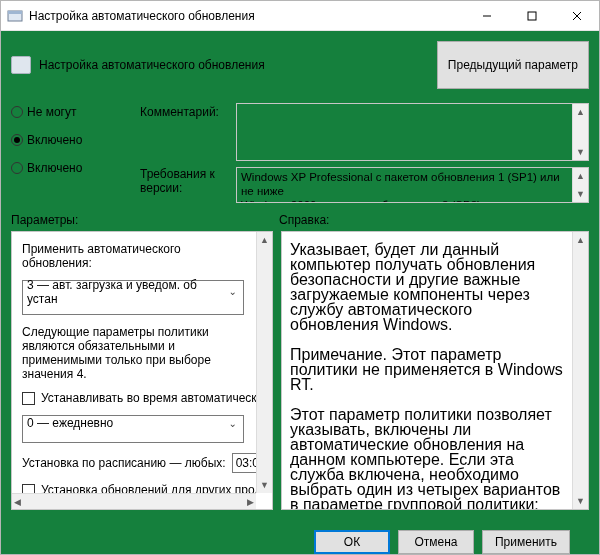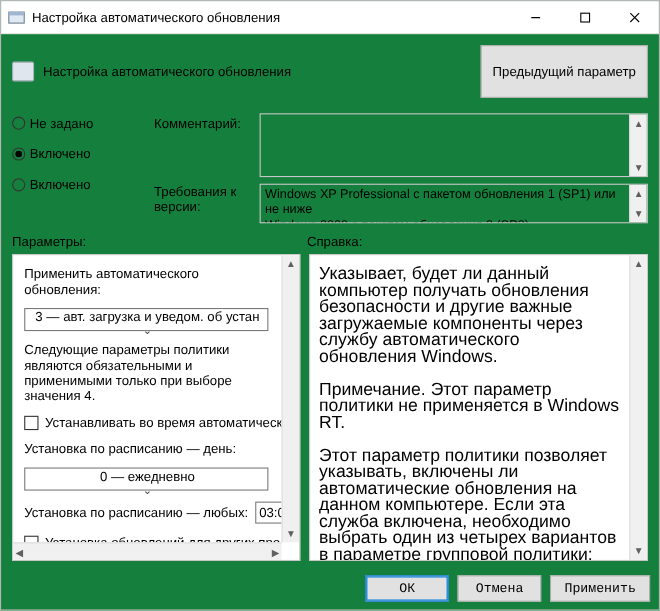--- a/index.html
+++ b/index.html
@@ -134,48 +134,46 @@
     position:absolute; left:0; right:16px; bottom:0; height:16px;
     background:#f0f0f0; border-top:1px solid #dcdcdc;
     display:flex; justify-content:space-between; align-items:center; padding:0 2px;
   }
   .hscroll .scroll-arrow { transform:none; }
   .panel-left .scroll-track { bottom:16px; }
   .select {
     width:222px;
     border:1px solid #7a7a7a;
     background:#fff;
-    height:21px;
+    height:35px;
     display:flex; align-items:center; justify-content:space-between;
     padding:0 2px 12px 4px;
     font-size:12px;
-    flex-direction:column;
   }
   .select .chev { font-size:10px; color:#444; padding:0 4px; }
   .checkbox { width:13px;height:13px;border:1px solid #333;display:inline-block;flex:0 0 13px; }
   .row-flex { display:flex; align-items:center; gap:6px; white-space:nowrap; }
   .time-input {
     width:50px; border:1px solid #7a7a7a; height:20px; padding:1px 3px; font-size:12px; background:#fff; display:inline-flex; align-items:center;
   }
 
   .panel-right-inner {
     position:absolute; left:0; top:0; right:16px; bottom:0;
     padding:10px 8px;
     font-size:16px; line-height:15px;
     overflow:hidden;
     white-space:pre-wrap;
   }
 
   
   .footer {
     height:38px;
-    display:flex; align-items:center; justify-content:flex-end;
-    padding:0 8px; gap:8px;
+    display:flex; align-items:flex-end; justify-content:flex-end;
+    padding:0 29px; gap:8px;
     border-top:0;
-    font-family:Liberation Mono, monospace;
   }
   .btn {
     min-width:76px; padding:4px 12px;
     background:#e1e1e1; border:1px solid #adadad; font-size:12px;
     text-align:center;
   }
   .btn-primary { border:1px solid #0078d7; box-shadow:0 0 0 1px #0078d7 inset; }
 </style>
 </head>
 <body>
@@ -213,21 +211,21 @@
   <div class="header-row">
     <span class="header-icon"></span>
     <span class="header-label">Настройка автоматического обновления</span>
     <div class="nav-btn">Предыдущий параметр</div>
   </div>
 
   <div class="upper">
     <div class="radio-col">
       <label class="radio-item">
         <span class="radio-outer"></span>
-        <span>Не задано</span>
+        <span>Не могут</span>
       </label>
       <label class="radio-item radio-checked">
         <span class="radio-outer"></span>
         <span>Включено</span>
       </label>
       <label class="radio-item">
         <span class="radio-outer"></span>
         <span>Включено</span>
       </label>
     </div>
@@ -265,21 +263,20 @@
         <span>Применить автоматического обновления:</span>
         <div class="select">
           <span>3 — авт. загрузка и уведом. об устан</span>
           <span class="chev">⌄</span>
         </div>
         <span style="white-space:normal;">Следующие параметры политики являются обязательными и применимыми только при выборе значения 4.</span>
         <div class="row-flex">
           <span class="checkbox"></span>
           <span>Устанавливать во время автоматического обслуживания</span>
         </div>
-        <span>Установка по расписанию — день:</span>
         <div class="select">
           <span>0 — ежедневно</span>
           <span class="chev">⌄</span>
         </div>
         <div class="row-flex">
           <span>Установка по расписанию — любых:</span>
           <span class="time-input">
             <span>03:00</span>
           </span>
         </div>

